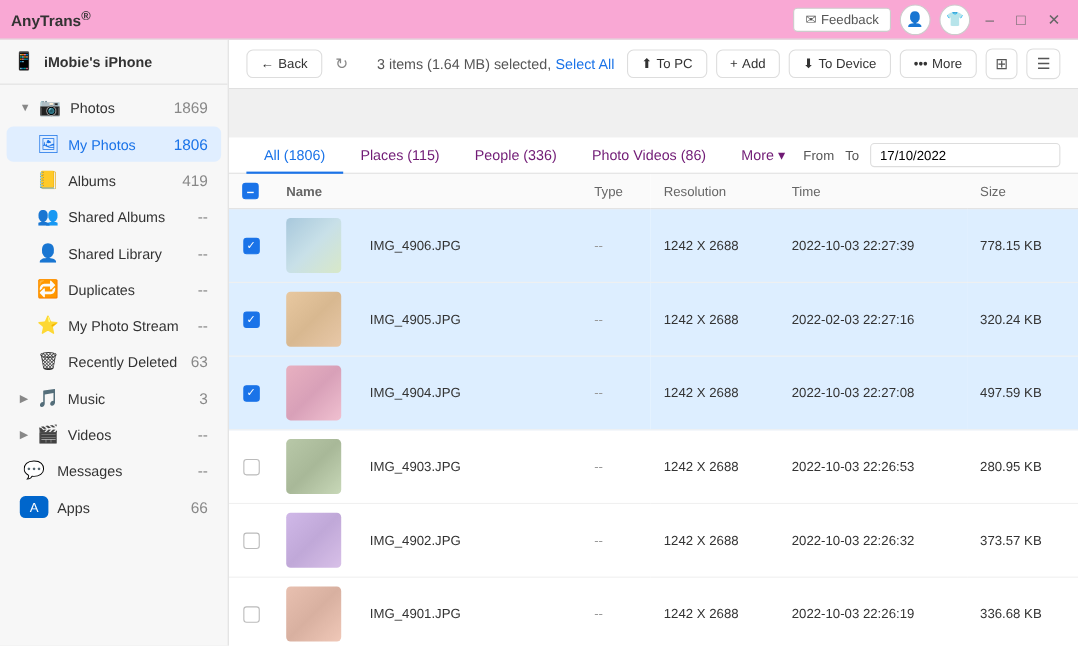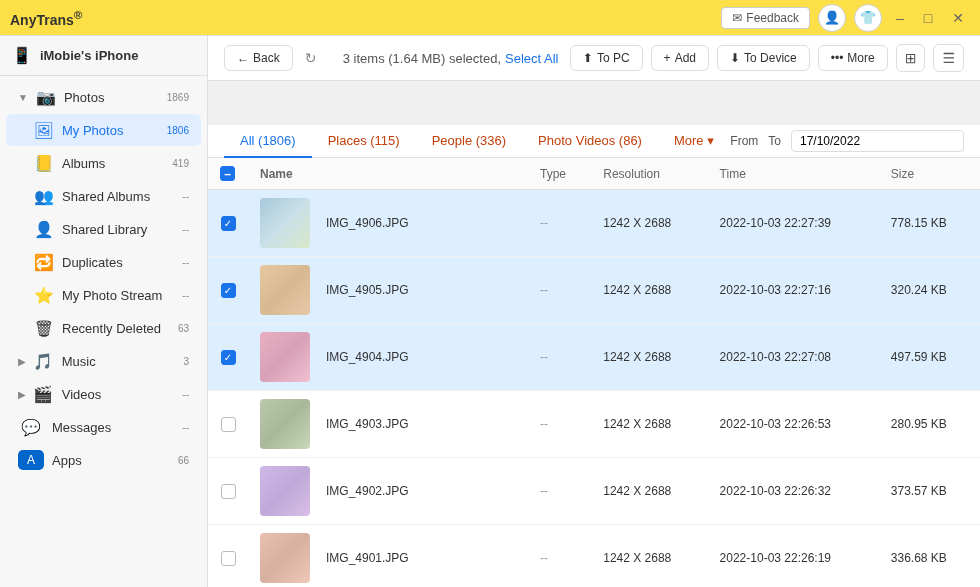--- a/index.html
+++ b/index.html
@@ -1,20 +1,20 @@
 <!DOCTYPE html>
 <html><head>
   <meta charset="utf-8">
   <style>
     * { box-sizing: border-box; margin: 0; padding: 0; }
     body { font-family: -apple-system, BlinkMacSystemFont, 'Segoe UI', sans-serif; font-size: 13px; background: #f0f0f0; width: 980px; height: 587px; overflow: hidden; display: flex; flex-direction: column; }
 
     
     .title-bar {
-      background: #fde047;
+      background: #f9a8d4;
       border-bottom: 1px solid #ddd;
       height: 36px;
       display: flex;
       align-items: center;
       justify-content: space-between;
       padding: 12px 10px;
       flex-shrink: 0;
     }
     .title-bar-left { display: flex; align-items: center; gap: 6px; }
     .app-logo { font-size: 14px; font-weight: bold; color: #333; }
@@ -52,21 +52,21 @@
     }
     .phone-icon { font-size: 16px; }
     .sidebar-section { padding: 4px 0; }
     .sidebar-item {
       display: flex; align-items: center; gap: 8px;
       padding: 6px 12px; cursor: pointer; border-radius: 6px; margin: 1px 6px;
       color: #333; font-size: 13px;
     }
     .sidebar-item.active { background: #e0eeff; color: #1a73e8; }
     .sidebar-item .item-label { flex: 1; }
-    .sidebar-item .item-count { font-size: 10px; color: #888; }
+    .sidebar-item .item-count { font-size: 14px; color: #888; }
     .sidebar-item.active .item-count { color: #1a73e8; }
     .item-icon { width: 20px; height: 20px; display: flex; align-items: center; justify-content: center; font-size: 16px; flex-shrink: 0; }
 
     
     .content-area { flex: 1; display: flex; flex-direction: column; overflow: hidden; }
 
     
     .toolbar {
       background: white;
       border-bottom: 1px solid #e0e0e0;
@@ -93,21 +93,21 @@
     
     .tabs-bar {
       background: white;
       border-bottom: 1px solid #e0e0e0;
       padding: 0 16px;
       display: flex; align-items: center; gap: 0;
       flex-shrink: 0;
       margin-top: 44px;
     }
     .tab-item {
-      padding: 8px 16px; cursor: pointer; font-size: 13px; color: #c2410c;
+      padding: 8px 16px; cursor: pointer; font-size: 13px; color: #701a75;
       border-bottom: 2px solid transparent; margin-bottom: -1px;
     }
     .tab-item.active { color: #1a73e8; border-bottom-color: #1a73e8; font-weight: 500; }
     .date-filter { margin-left: auto; display: flex; align-items: center; gap: 10px; font-size: 12px; color: #555; }
     .date-input { border: 1px solid #ddd; border-radius: 4px; padding: 3px 8px; font-size: 12px; background: white; }
 
     
     .table-container { flex: 1; overflow-y: auto; background: white; }
     .table { width: 100%; border-collapse: collapse; }
     .table thead th {
@@ -124,21 +124,21 @@
     .table td { padding: 8px 12px; font-size: 12px; color: #333; vertical-align: middle; }
     .table td:nth-child(3) { color: #999; }
     .checkbox-cell { display: flex; align-items: center; justify-content: center; }
     .checkbox {
       width: 15px; height: 15px; border: 1px solid #bbb; border-radius: 3px;
       display: flex; align-items: center; justify-content: center; cursor: pointer;
       background: white; flex-shrink: 0;
     }
     .checkbox.checked { background: #1a73e8; border-color: #1a73e8; color: white; font-size: 10px; }
     .checkbox.indeterminate { background: #1a73e8; border-color: #1a73e8; color: white; font-size: 12px; font-weight: bold; }
-    .file-cell { display: flex; align-items: center; gap: 16px; }
+    .file-cell { display: flex; align-items: center; gap: 26px; }
     .thumb {
       width: 50px; height: 50px; border-radius: 4px; background: #e8e8e8;
       flex-shrink: 0; overflow: hidden; display: flex; align-items: center; justify-content: center;
     }
 
     
     .table-container::-webkit-scrollbar { width: 6px; }
     .table-container::-webkit-scrollbar-track { background: #f5f5f5; }
     .table-container::-webkit-scrollbar-thumb { background: #ccc; border-radius: 3px; }
   </style>
@@ -349,21 +349,21 @@
                 </div>
     </td>
     <td>
       <div class="file-cell">
         <div class="thumb" style="background: linear-gradient(135deg, #e8c8a0 0%, #d8b890 50%, #e8c8a8 100%);"></div>
         <span>IMG_4905.JPG</span>
       </div>
     </td>
     <td>--</td>
     <td>1242 X 2688</td>
-    <td>2022-10-03 22:27:16</td>
+    <td>2022-02-03 22:27:16</td>
     <td>320.24 KB</td>
   </tr>
             <tr class="selected">
     <td>
       <div class="checkbox-cell">
                   <div class="checkbox checked">✓</div>
                 </div>
     </td>
     <td>
       <div class="file-cell">

